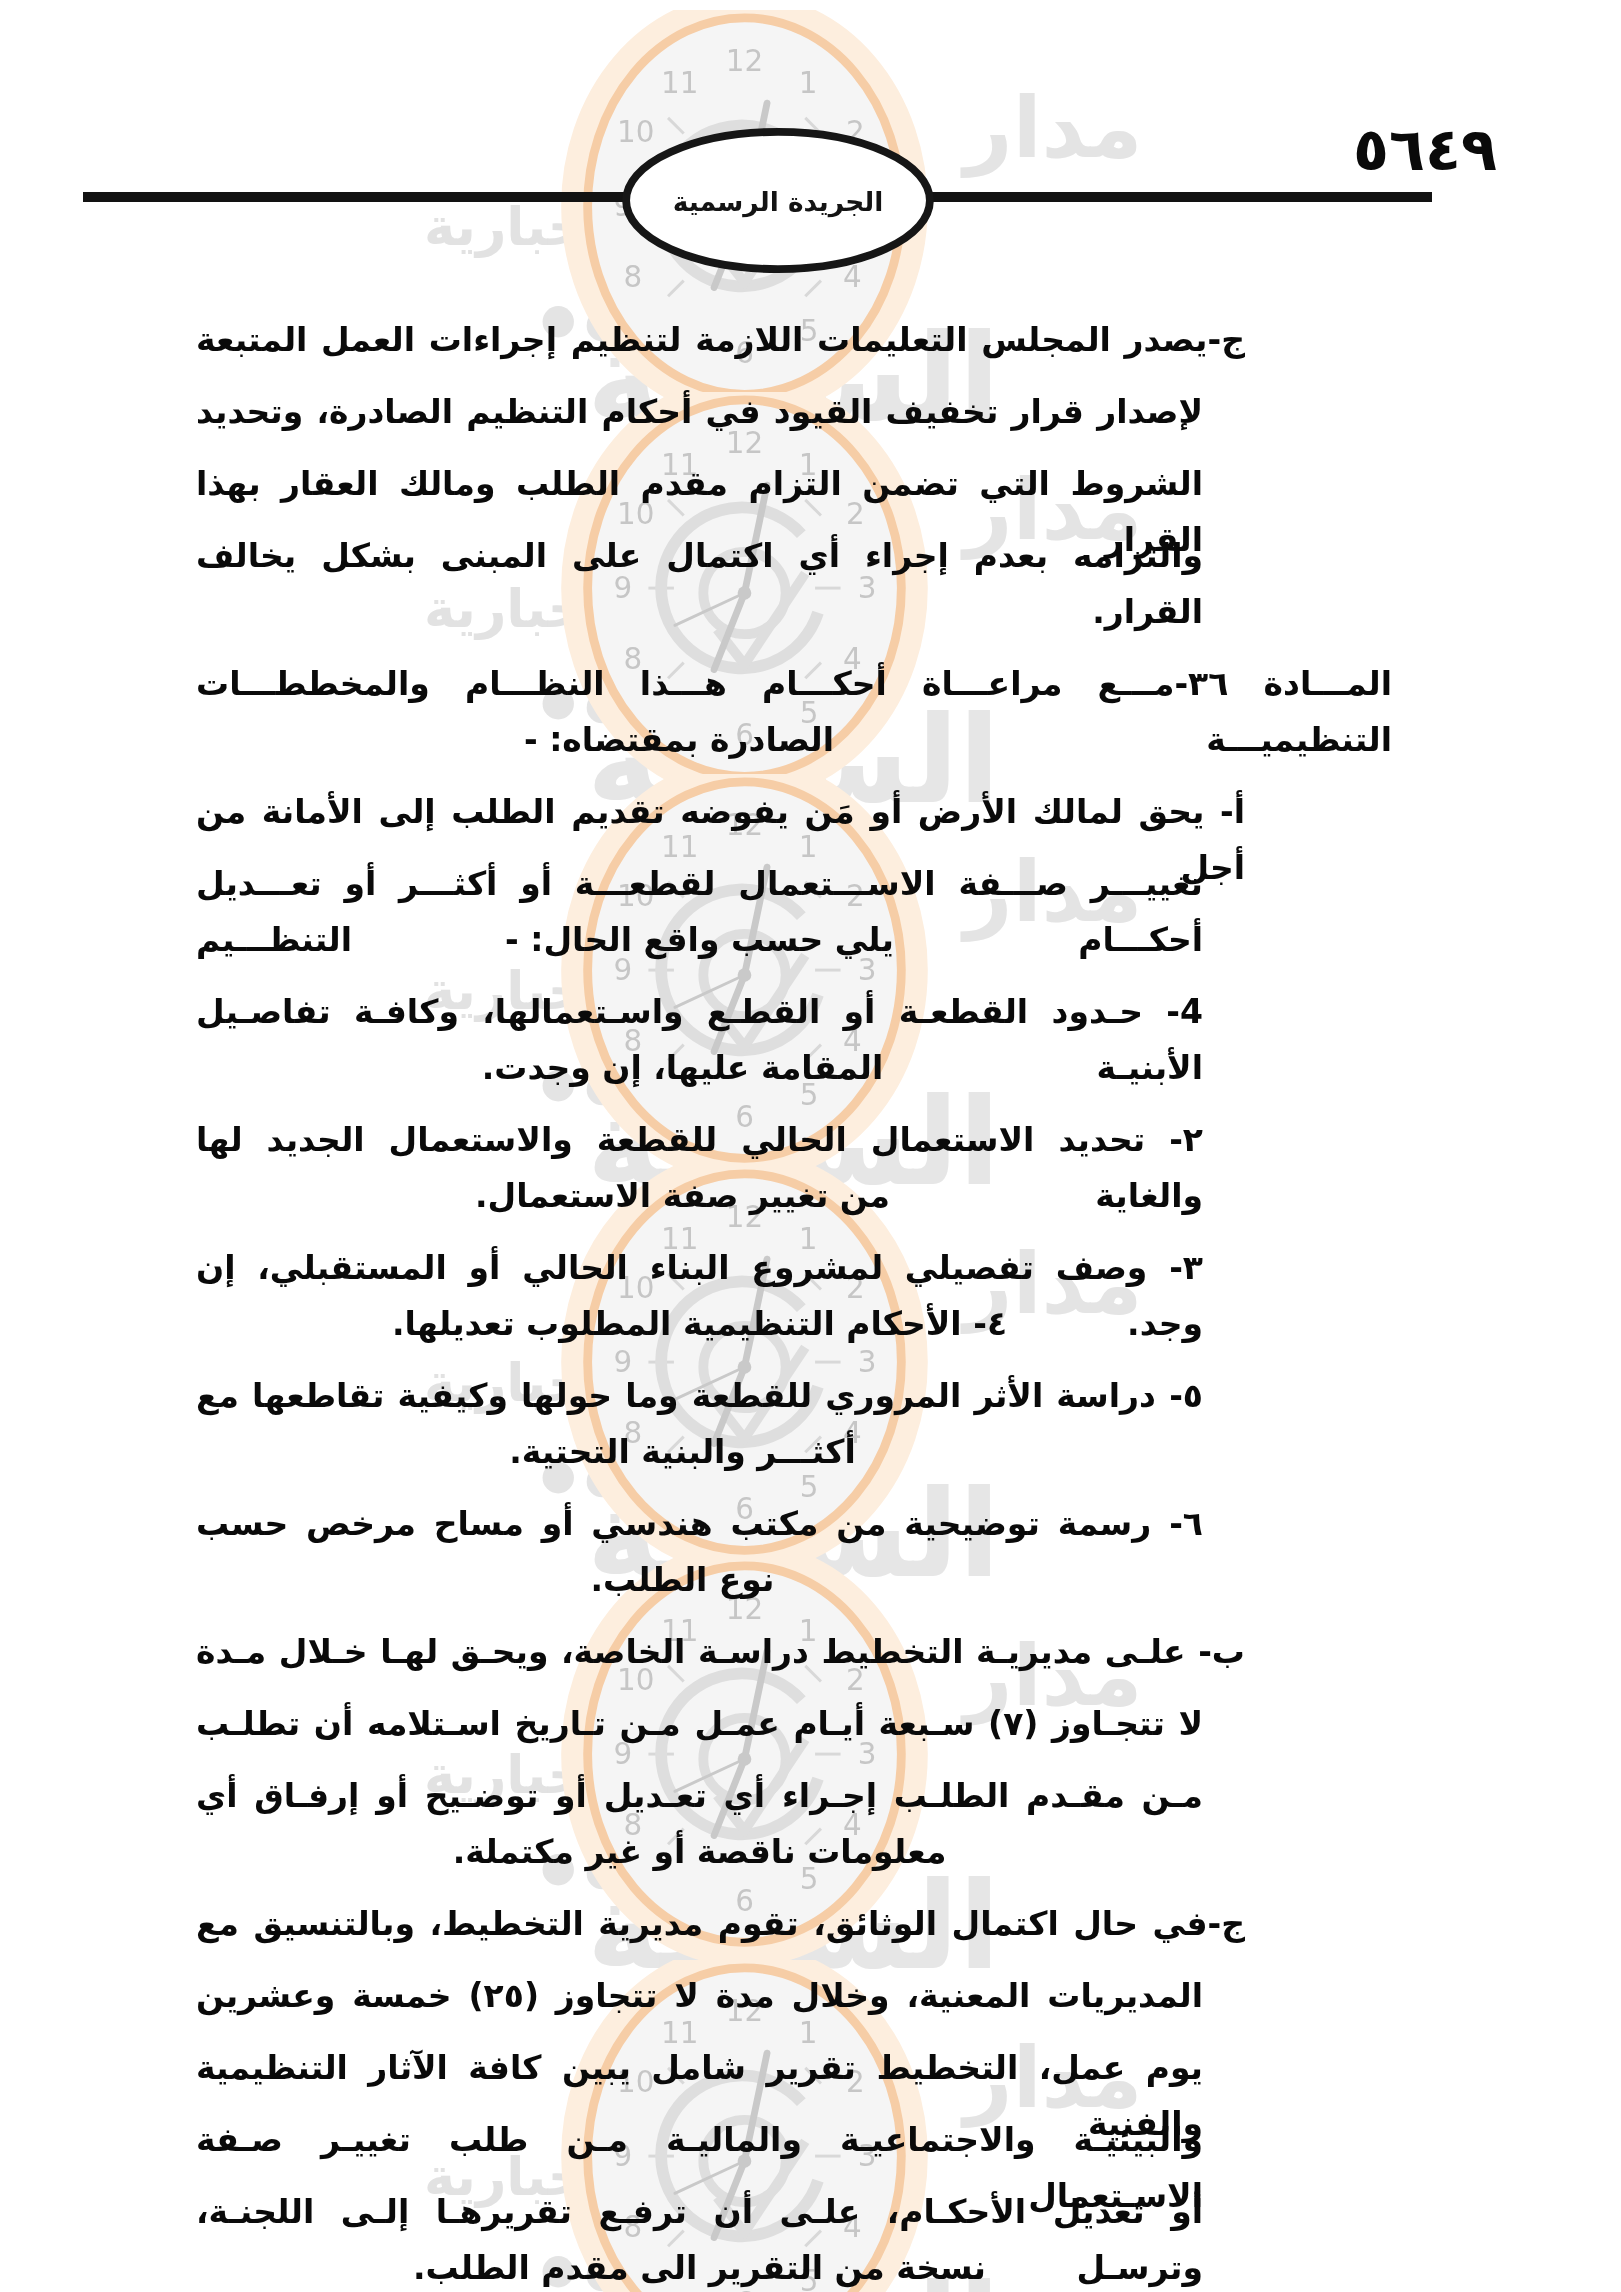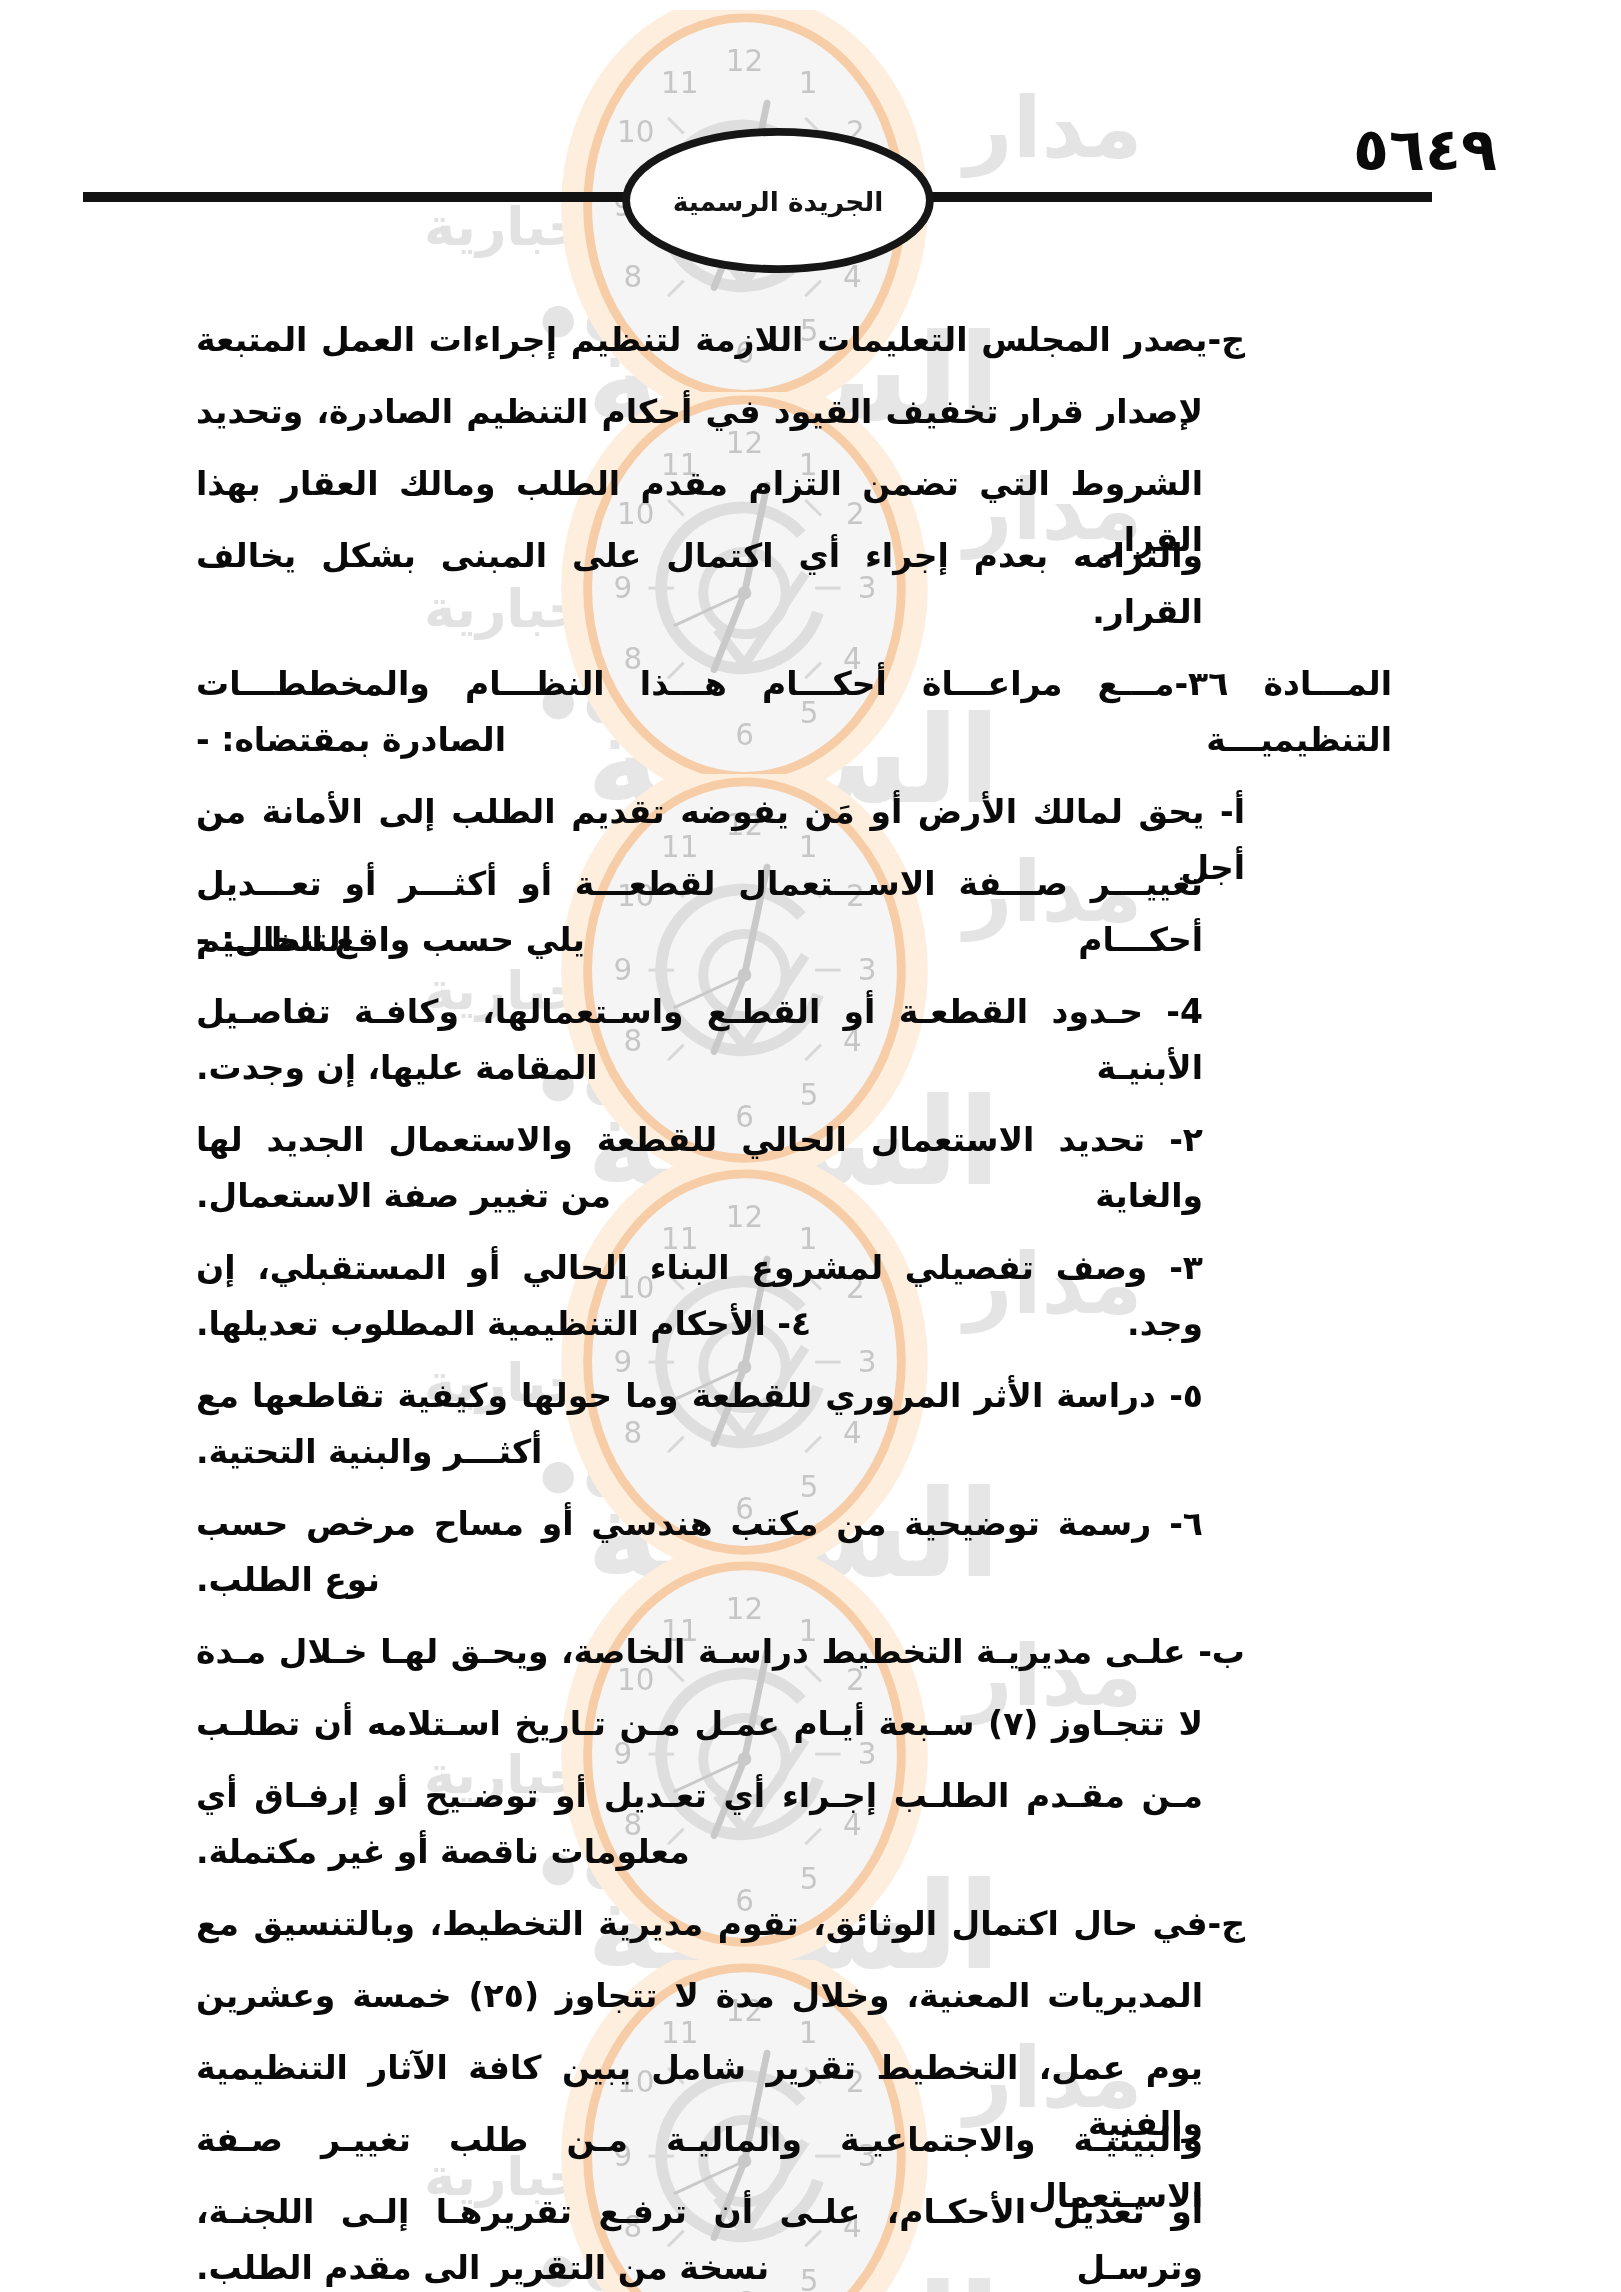--- a/index.html
+++ b/index.html
@@ -52,21 +52,21 @@
     z-index:2;
     direction:rtl;
     unicode-bidi:embed;
     color:#0a0a0a;
     font-size:33px;
     font-weight:700;
   }
   .ln{
     height:56px;
     line-height:56px;
-    text-align:left;
+    text-align:center;
     white-space:nowrap;
   }
   .ln.j{
     text-align:justify;
     text-align-last:justify;
     white-space:normal;
     margin-top:16px;
   }
   .gap{height:56px;}
   .ind1{padding-right:147px;} 

